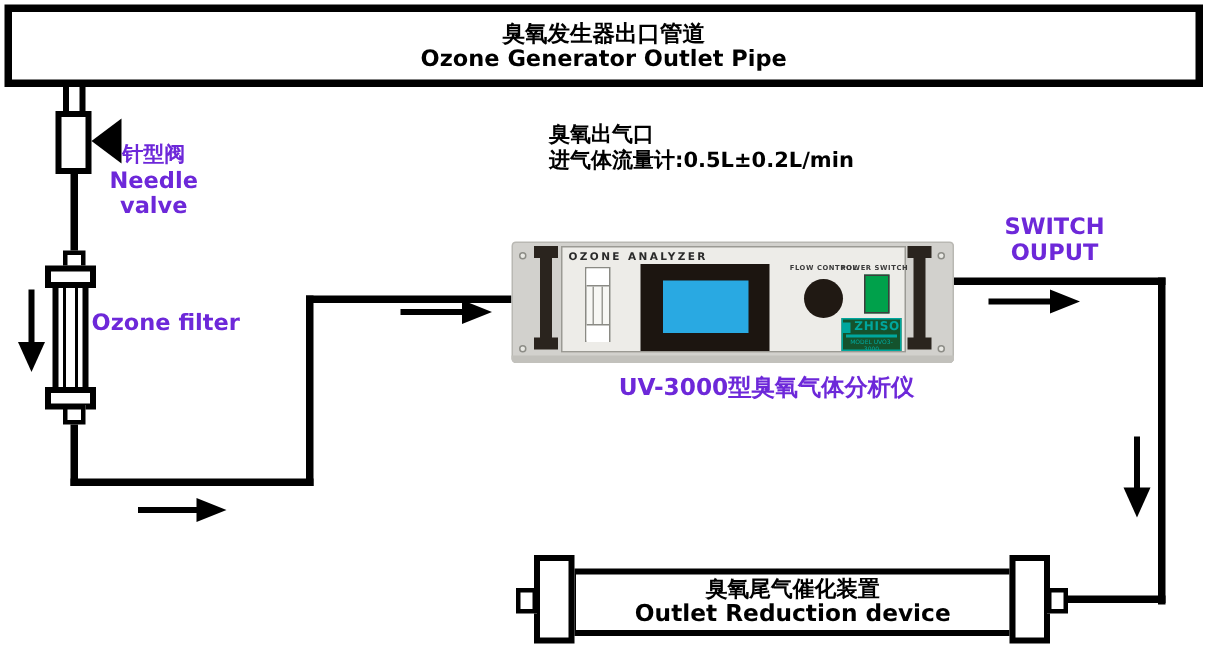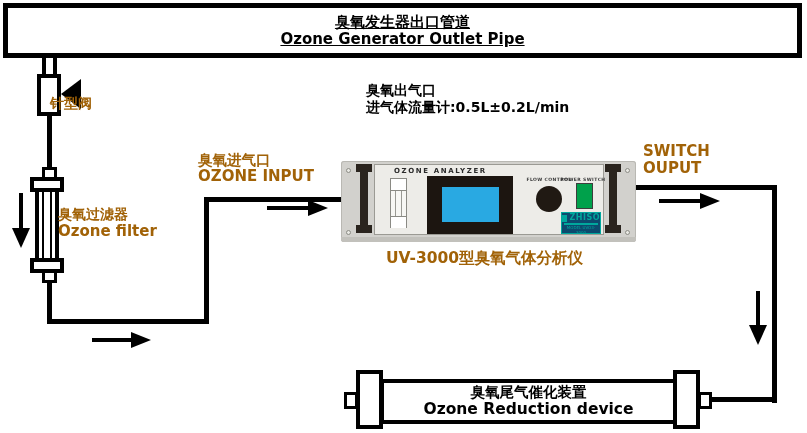--- a/index.html
+++ b/index.html
@@ -1,26 +1,26 @@
 <!DOCTYPE html>
 <html><head>
 <meta charset="utf-8">
 <style>
   html,body{margin:0;padding:0;background:#fff;}
   #stage{position:relative;width:807px;height:433px;background:#ffffff;overflow:hidden;
          font-family:"DejaVu Sans","Liberation Sans",sans-serif;color:#000;}
   .line{position:absolute;background:#000;}
-  .lbl{position:absolute;font-weight:bold;color:#a16207;line-height:1.13;}
+  .lbl{position:absolute;font-weight:bold;color:#6d28d9;text-align:center;line-height:1.13;}
   .lbl .zh{display:block;font-size:14px;}
   .lbl .en{display:block;font-size:15px;}
 
   
   .top-pipe{position:absolute;left:3px;top:3px;width:789px;height:45px;background:#fff;
             border:5px solid #000;display:flex;flex-direction:column;align-items:center;
-            justify-content:center;font-weight:bold;text-decoration:underline;}
+            justify-content:center;font-weight:bold;}
   .top-pipe .zh{font-size:15px;line-height:17px;}
   .top-pipe .en{font-size:15px;line-height:17px;}
 
   
   .vconn{position:absolute;background:#fff;border-left:4px solid #000;border-right:4px solid #000;box-sizing:border-box;}
   .boxed{position:absolute;background:#fff;border:4px solid #000;box-sizing:border-box;}
   .boxed3{position:absolute;background:#fff;border:3px solid #000;box-sizing:border-box;}
   .valve-tri{position:absolute;width:0;height:0;border-right:20px solid #000;
              border-top:15px solid transparent;border-bottom:15px solid transparent;}
   .filter-body{position:absolute;left:35px;top:189px;width:24px;height:72px;background:#fff;
@@ -37,50 +37,50 @@
 
   
   .analyzer{position:absolute;left:341px;top:161px;width:295px;height:81px;background:#d2d1cd;
             border-radius:3px;box-shadow:0 0 0 1px #b9b8b3 inset;}
   .analyzer:after{content:"";position:absolute;left:0;right:0;bottom:0;height:5px;background:#c2c1bc;border-radius:0 0 3px 3px;}
   .screw{position:absolute;width:5px;height:5px;border-radius:50%;background:#e9e9e4;border:1px solid #8c8c86;box-sizing:border-box;}
   .hcap{position:absolute;width:16px;height:8px;background:#2a241e;}
   .hbar{position:absolute;width:8px;height:57px;background:#2a241e;}
   .panel{position:absolute;left:33px;top:3px;width:230px;height:71px;background:#edece8;
          border:1px solid #9b9a94;box-sizing:border-box;}
-  .panel-title{position:absolute;left:19px;top:2px;font-size:7px;font-weight:bold;
+  .panel-title{position:absolute;left:4px;top:2px;font-size:7px;font-weight:bold;
                letter-spacing:1.6px;color:#2a2a2a;}
   .rotameter{position:absolute;left:15px;top:13px;width:17px;height:50px;background:#f7f7f4;
              border:1px solid #8a8a84;box-sizing:border-box;}
   .rotameter .rtop{height:11px;background:#fff;border-bottom:1px solid #8a8a84;}
   .rotameter .rtube{height:25px;margin:0 4px;border-left:1px solid #9a9a94;border-right:1px solid #9a9a94;}
   .rotameter .rbot{height:11px;background:#fff;border-top:1px solid #8a8a84;}
   .display{position:absolute;left:52px;top:11px;width:86px;height:58px;background:#1c1510;}
   .screen{position:absolute;left:15px;top:11px;width:57px;height:35px;background:#29a9e2;}
   .tiny-label{position:absolute;font-size:4.5px;font-weight:bold;color:#3a3a3a;
               letter-spacing:0.4px;text-align:center;}
   .knob{position:absolute;left:161px;top:21px;width:26px;height:26px;border-radius:50%;background:#201913;}
   .pswitch{position:absolute;left:201px;top:18px;width:17px;height:26px;background:#00a14b;
            border:1px solid #3d3d3d;box-sizing:border-box;}
-  .logo{position:absolute;left:186px;top:47px;width:40px;height:22px;background:#0c4a6e;
+  .logo{position:absolute;left:186px;top:47px;width:40px;height:22px;background:#14532d;
         border:1px solid #00a79d;box-sizing:border-box;text-align:center;}
   .logo-row{display:flex;align-items:center;justify-content:center;gap:2px;margin-top:1px;}
   .logo-icon{display:inline-block;width:7px;height:7px;background:#00a79d;}
   .logo-brand{font-size:8px;font-weight:bold;color:#00a79d;letter-spacing:0.5px;line-height:8px;}
   .logo-model{font-size:4px;color:#00a79d;border-top:2px solid #00a79d;margin:1px 2px 0 2px;line-height:5px;}
 
   
   .inlet-note{position:absolute;left:366px;top:82px;font-weight:bold;font-size:14px;
               line-height:16.5px;text-align:left;white-space:nowrap;}
 
   
   .red-body{position:absolute;left:380px;top:379px;width:297px;height:45px;background:#fff;
             border:4px solid #000;box-sizing:border-box;display:flex;flex-direction:column;
             align-items:center;justify-content:center;font-weight:bold;}
-  .red-body .zh{font-size:14.5px;line-height:16px;font-family:Liberation Mono, monospace;}
+  .red-body .zh{font-size:14.5px;line-height:16px;}
   .red-body .en{font-size:15.5px;line-height:17px;}
 </style>
 </head>
 <body>
 
 <div id="stage">
 
   <div class="top-pipe">
     <span class="zh">臭氧发生器出口管道</span>
     <span class="en">Ozone Generator Outlet Pipe</span>
@@ -93,31 +93,31 @@
   <div class="line" style="left:204px;top:197px;width:137px;height:5px;"></div>
   <div class="line" style="left:628px;top:185px;width:149px;height:5px;"></div>
   <div class="line" style="left:772px;top:185px;width:5px;height:218px;"></div>
   <div class="line" style="left:710px;top:397px;width:67px;height:5px;"></div>
 
   <div class="vconn" style="left:42px;top:58px;width:15px;height:18px;"></div>
   <div class="boxed" style="left:37px;top:74px;width:24px;height:42px;"></div>
   <div class="valve-tri" style="left:61px;top:79px;"></div>
   <div class="lbl" style="left:50px;top:96px;width:105px;">
     <span class="zh">针型阀</span>
+    <span class="en">Needle valve</span>
   </div>
 
   <div class="boxed3" style="left:42px;top:167px;width:15px;height:13px;"></div>
   <div class="filter-body">
       <div class="tube"></div>
     </div>
   <div class="boxed" style="left:30px;top:177px;width:34px;height:15px;"></div>
   <div class="boxed" style="left:30px;top:258px;width:34px;height:15px;"></div>
   <div class="boxed3" style="left:42px;top:270px;width:15px;height:13px;"></div>
   <div class="lbl" style="left:58px;top:207px;width:105px;">
-    <span class="zh">臭氧过滤器</span>
     <span class="en">Ozone filter</span>
   </div>
 
   <div>
     <div class="shaft" style="left:19px;top:193px;width:4px;height:38px;"></div>
     <div class="head-down" style="left:12px;top:228px;"></div>
   </div>
   <div>
     <div class="shaft" style="left:92px;top:338px;width:40px;height:4px;"></div>
     <div class="head-right" style="left:131px;top:332px;"></div>
@@ -128,24 +128,20 @@
   </div>
   <div>
     <div class="shaft" style="left:659px;top:199px;width:42px;height:4px;"></div>
     <div class="head-right" style="left:700px;top:193px;"></div>
   </div>
   <div>
     <div class="shaft" style="left:756px;top:291px;width:4px;height:36px;"></div>
     <div class="head-down" style="left:749px;top:325px;"></div>
   </div>
 
-  <div class="lbl" style="left:198px;top:152px;width:120px;">
-    <span class="zh" style="font-size:14.5px;">臭氧进气口</span>
-    <span class="en">OZONE INPUT</span>
-  </div>
 
   <div class="inlet-note">
     <div>臭氧出气口</div>
     <div>进气体流量计:0.5L±0.2L/min</div>
   </div>
 
   <div class="analyzer">
     <div class="screw" style="left:5px;top:7px;"></div>
     <div class="screw" style="left:5px;top:69px;"></div>
     <div class="screw" style="left:284px;top:7px;"></div>
@@ -185,20 +181,20 @@
   <div class="lbl" style="left:386px;top:250px;width:250px;">
     <span class="zh" style="font-size:15.5px;">UV-3000型臭氧气体分析仪</span>
   </div>
 
   <div class="lbl" style="left:643px;top:143px;width:120px;">
     <span class="en">SWITCH OUPUT</span>
   </div>
 
   <div class="red-body">
     <span class="zh">臭氧尾气催化装置</span>
-    <span class="en">Ozone Reduction device</span>
+    <span class="en">Outlet Reduction device</span>
   </div>
   <div class="boxed" style="left:356px;top:370px;width:27px;height:59px;"></div>
   <div class="boxed3" style="left:344px;top:392px;width:14px;height:17px;"></div>
   <div class="boxed" style="left:673px;top:370px;width:27px;height:59px;"></div>
   <div class="boxed3" style="left:698px;top:392px;width:14px;height:17px;"></div>
 
 </div>
 
 </body></html>

